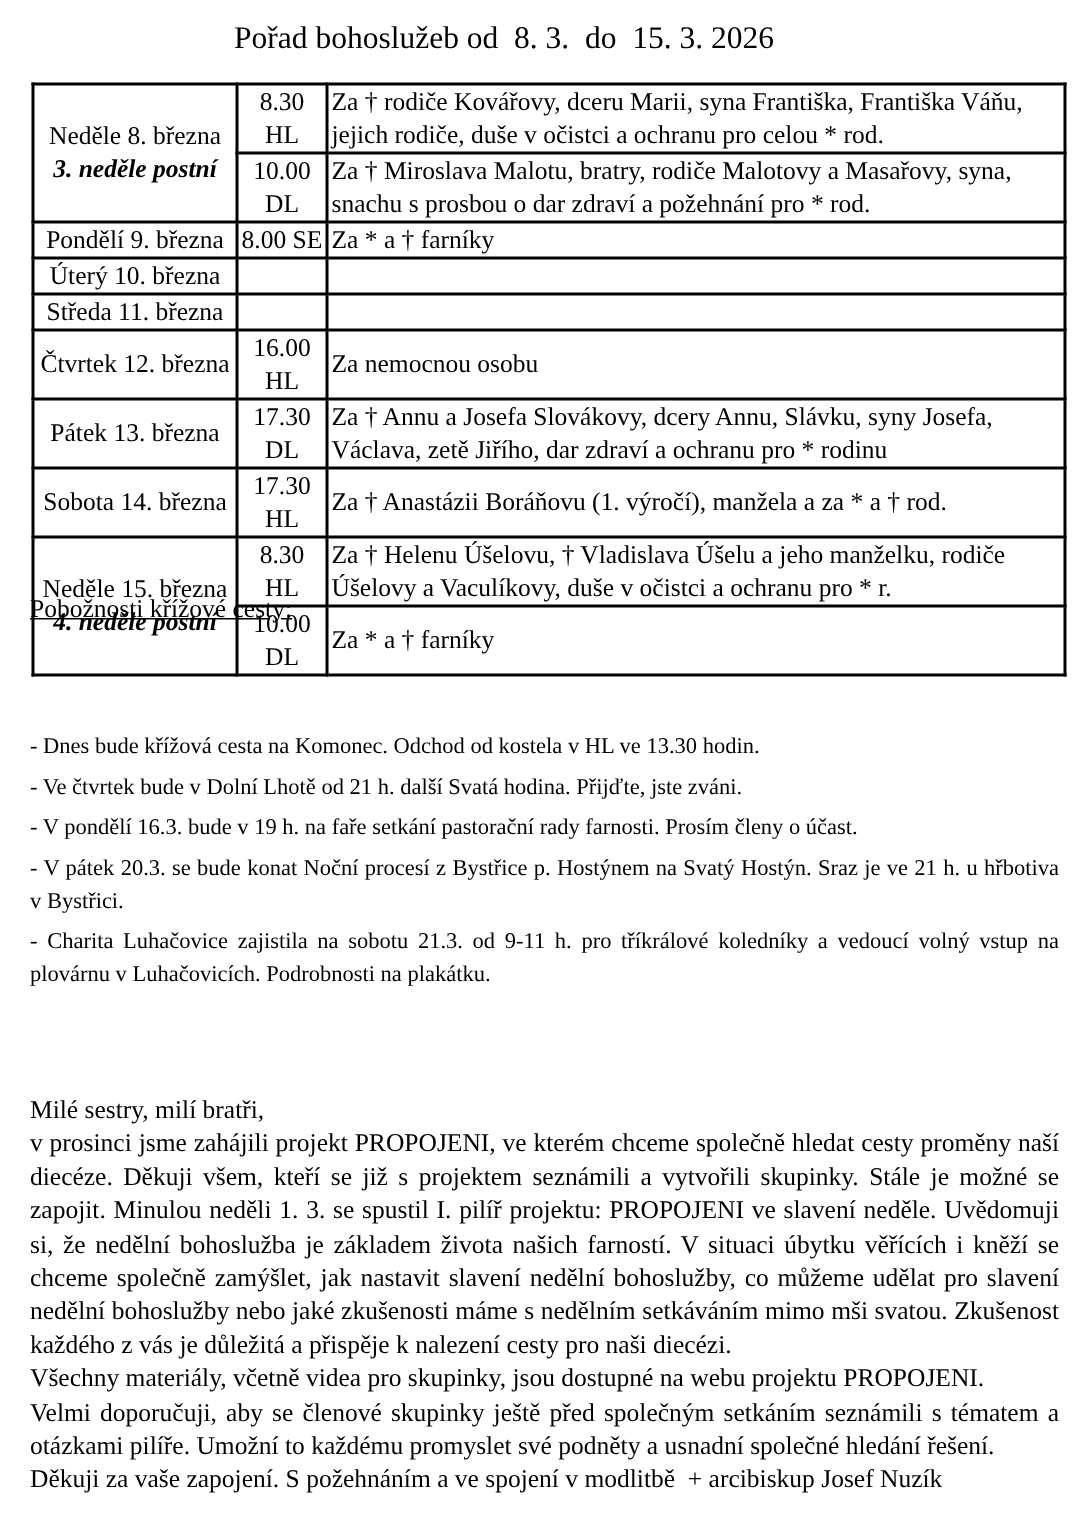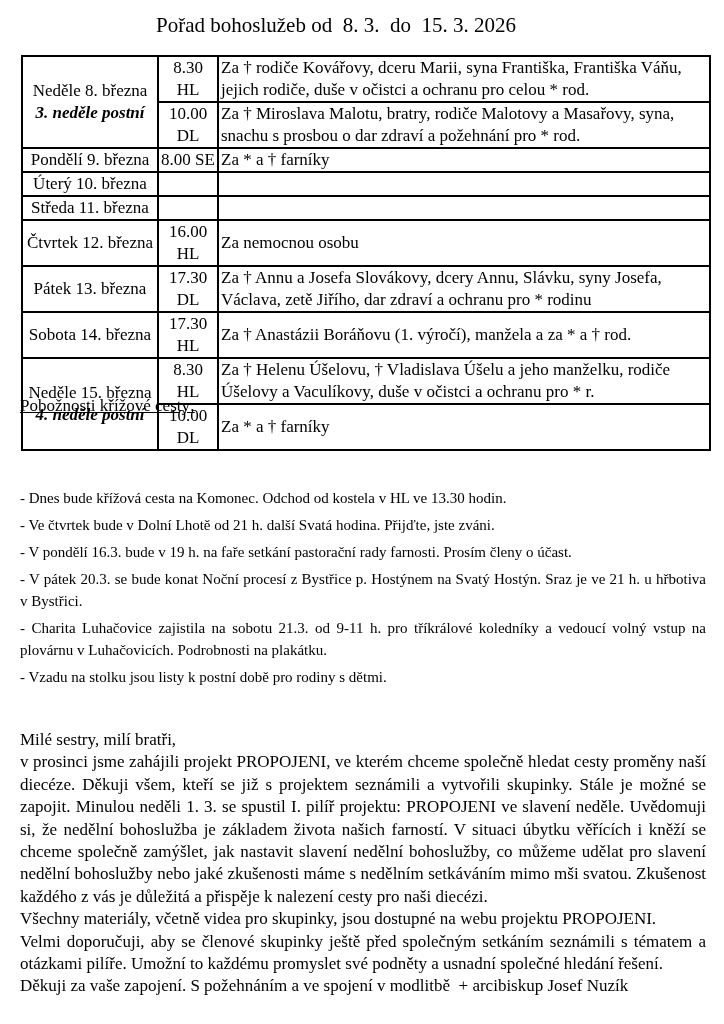--- a/index.html
+++ b/index.html
@@ -138,21 +138,20 @@
   <div class="devotions">
     <div class="heading-line"><span class="heading">Pobožnosti křížové cesty:</span></div>
   </div>
 
   <div class="announcements" id="announcements">
       <p class="announcement">- Dnes bude křížová cesta na Komonec. Odchod od kostela v HL ve 13.30 hodin.</p>
       <p class="announcement">- Ve čtvrtek bude v Dolní Lhotě od 21 h. další Svatá hodina. Přijďte, jste zváni.</p>
       <p class="announcement">- V pondělí 16.3. bude v 19 h. na faře setkání pastorační rady farnosti. Prosím členy o účast.</p>
       <p class="announcement">- V pátek 20.3. se bude konat Noční procesí z Bystřice p. Hostýnem na Svatý Hostýn. Sraz je ve 21 h. u hřbotiva v Bystřici.</p>
       <p class="announcement">- Charita Luhačovice zajistila na sobotu 21.3. od 9-11 h. pro tříkrálové koledníky a vedoucí volný vstup na plovárnu v Luhačovicích. Podrobnosti na plakátku.</p>
-      <p class="announcement">- Vzadu na stolku jsou listy k postní době pro rodiny s dětmi.</p>
     </div>
 
   <div class="letter" id="letter">
       <p class="salutation">Milé sestry, milí bratři,</p>
       <p class="letter-par">v prosinci jsme zahájili projekt PROPOJENI, ve kterém chceme společně hledat cesty proměny naší diecéze. Děkuji všem, kteří se již s projektem seznámili a vytvořili skupinky. Stále je možné se zapojit. Minulou neděli 1. 3. se spustil I. pilíř projektu: PROPOJENI ve slavení neděle. Uvědomuji si, že nedělní bohoslužba je základem života našich farností. V situaci úbytku věřících i kněží se chceme společně zamýšlet, jak nastavit slavení nedělní bohoslužby, co můžeme udělat pro slavení nedělní bohoslužby nebo jaké zkušenosti máme s nedělním setkáváním mimo mši svatou. Zkušenost každého z vás je důležitá a přispěje k nalezení cesty pro naši diecézi.</p>
       <p class="letter-par">Všechny materiály, včetně videa pro skupinky, jsou dostupné na webu projektu PROPOJENI.</p>
       <p class="letter-par">Velmi doporučuji, aby se členové skupinky ještě před společným setkáním seznámili s tématem a otázkami pilíře. Umožní to každému promyslet své podněty a usnadní společné hledání řešení.</p>
       <p class="letter-par">Děkuji za vaše zapojení. S požehnáním a ve spojení v modlitbě  + arcibiskup Josef Nuzík</p>
     </div>
 

